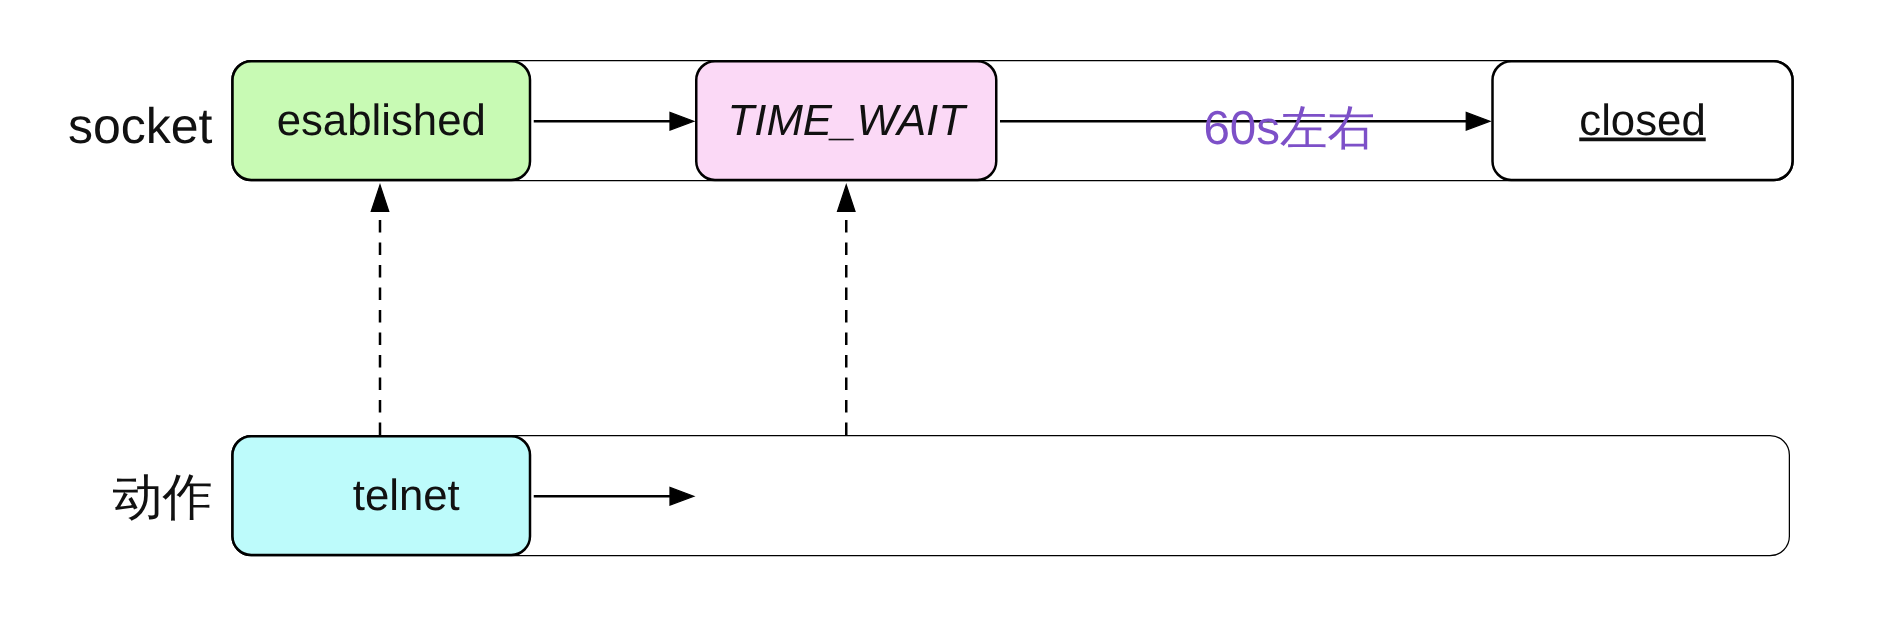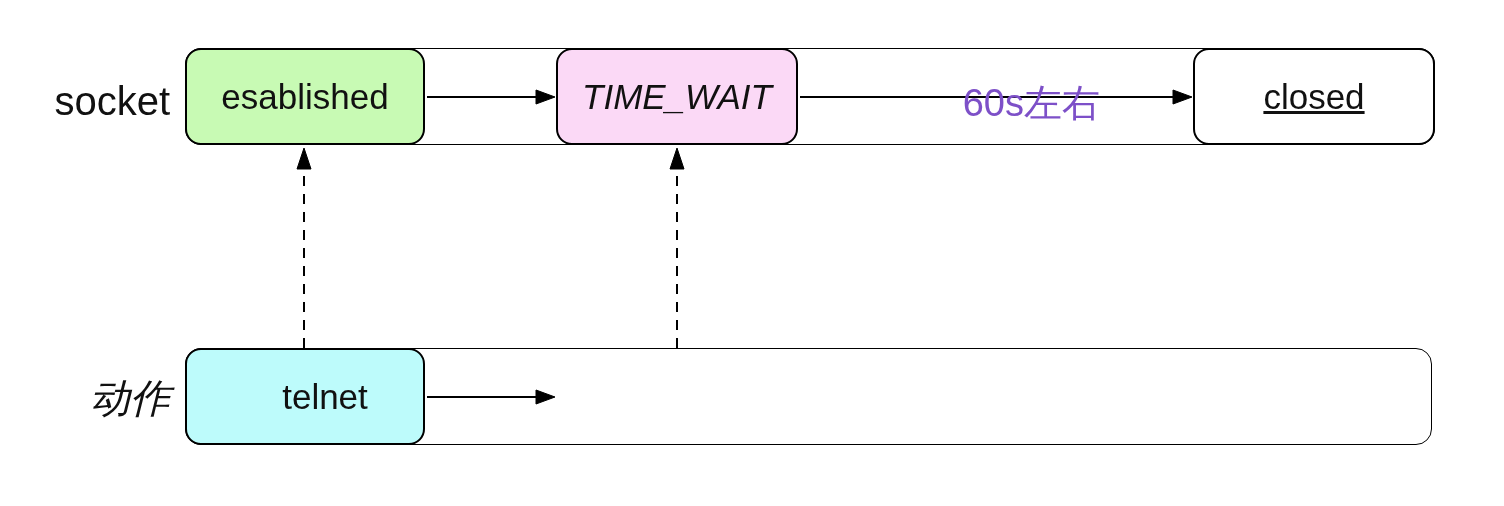--- a/index.html
+++ b/index.html
@@ -36,21 +36,21 @@
   .lane-action { left: 185px; top: 348px; width: 1247px; height: 97px; }
   .lane-label {
     position: absolute;
     width: 170px;
     text-align: right;
     font-size: 40px;
     color: var(--text);
     line-height: 44px;
   }
   .lane-label-socket { left: 0; top: 79px; }
-  .lane-label-action { left: 0; top: 376px; font-style: italic; }
+  .lane-label-action { left: 0; top: 376px; }
   .node {
     position: absolute;
     height: 97px;
     border: 2px solid var(--stroke);
     border-radius: 16px;
     box-sizing: border-box;
     display: flex;
     align-items: center;
     justify-content: center;
     font-size: 35px;

